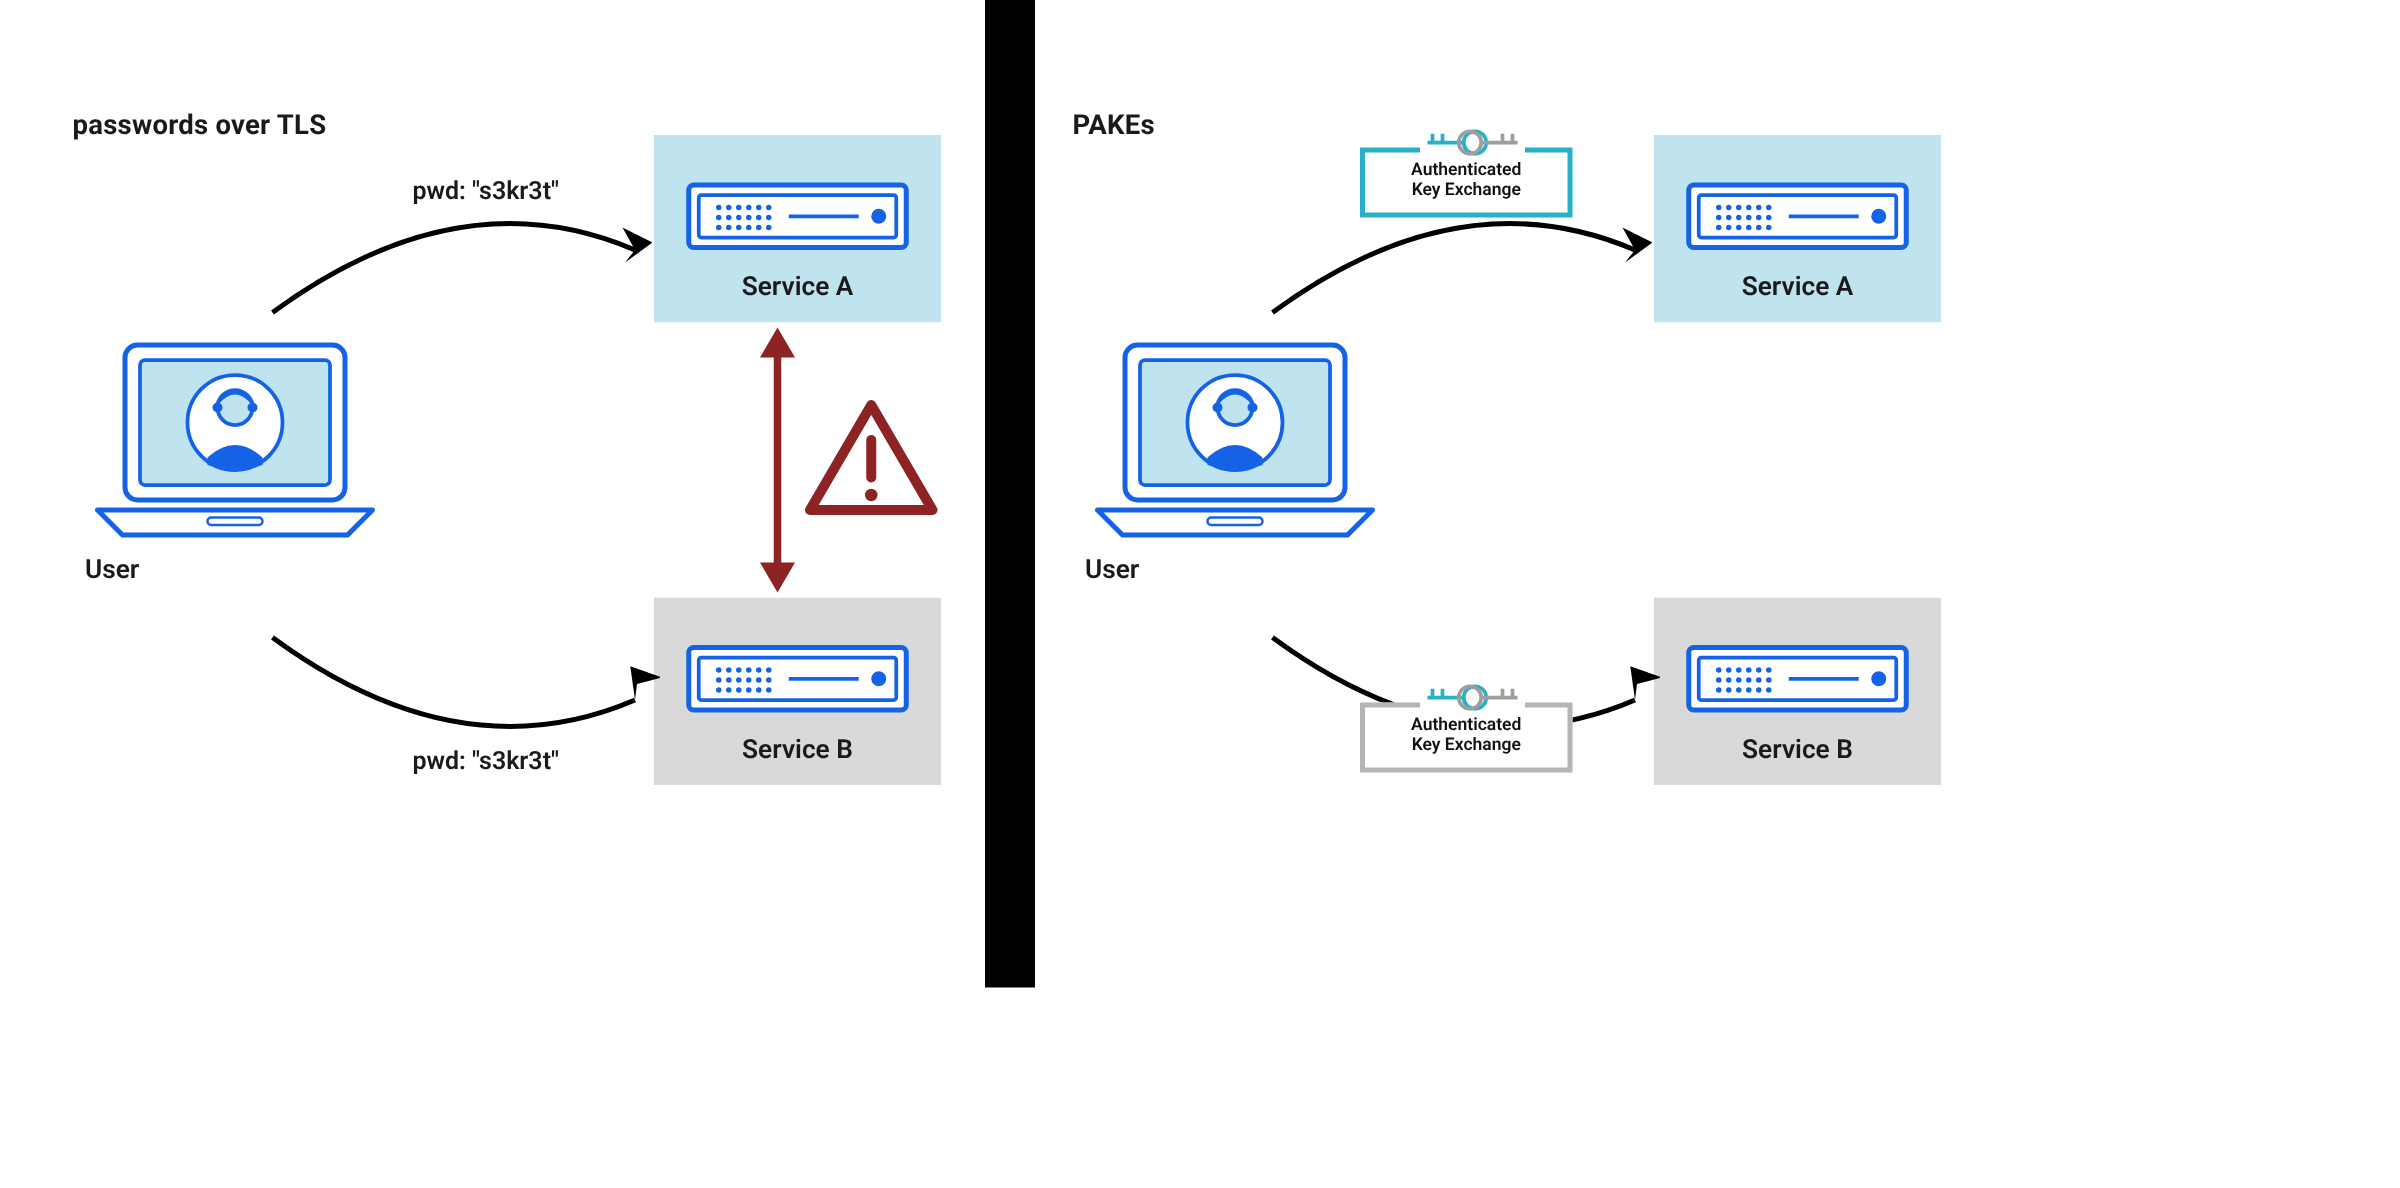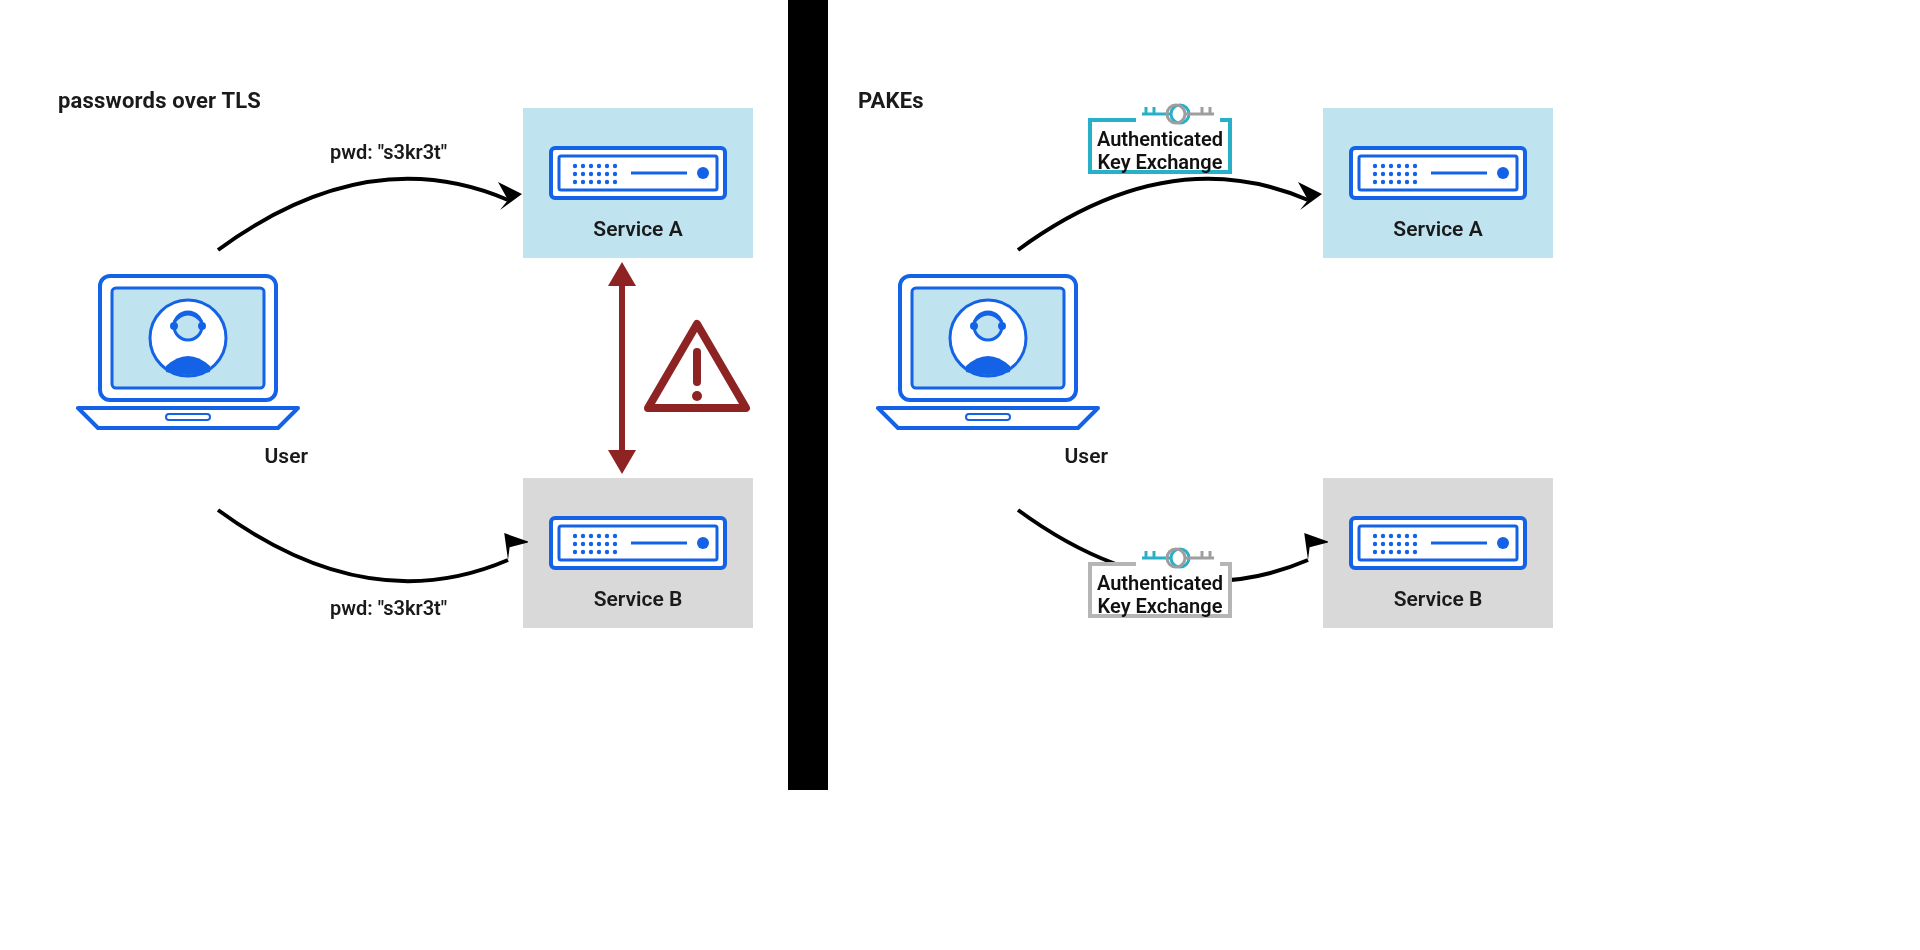--- a/index.html
+++ b/index.html
@@ -29,39 +29,39 @@
   .title {
     position: absolute;
     font-weight: 700;
     font-size: 22px;
     letter-spacing: 0.2px;
   }
   .label {
     position: absolute;
     font-weight: 600;
     font-size: 21px;
-    text-align: right;
+    text-align: left;
   }
   .flowlabel {
     position: absolute;
     font-weight: 600;
     font-size: 20px;
   }
   .svg-abs {
     position: absolute;
   }
   .service-box {
     position: absolute;
   }
   .ake-box {
     position: absolute;
-    width: 144px;
+    width: 170px;
     height: 56px;
     text-align: center;
-    font-size: 20px;
+    font-size: 14px;
     font-weight: 600;
     line-height: 1.15;
     padding-top: 6px;
     box-sizing: border-box;
     background: #fff;
   }
 </style>
 </head>
 <body>
 

